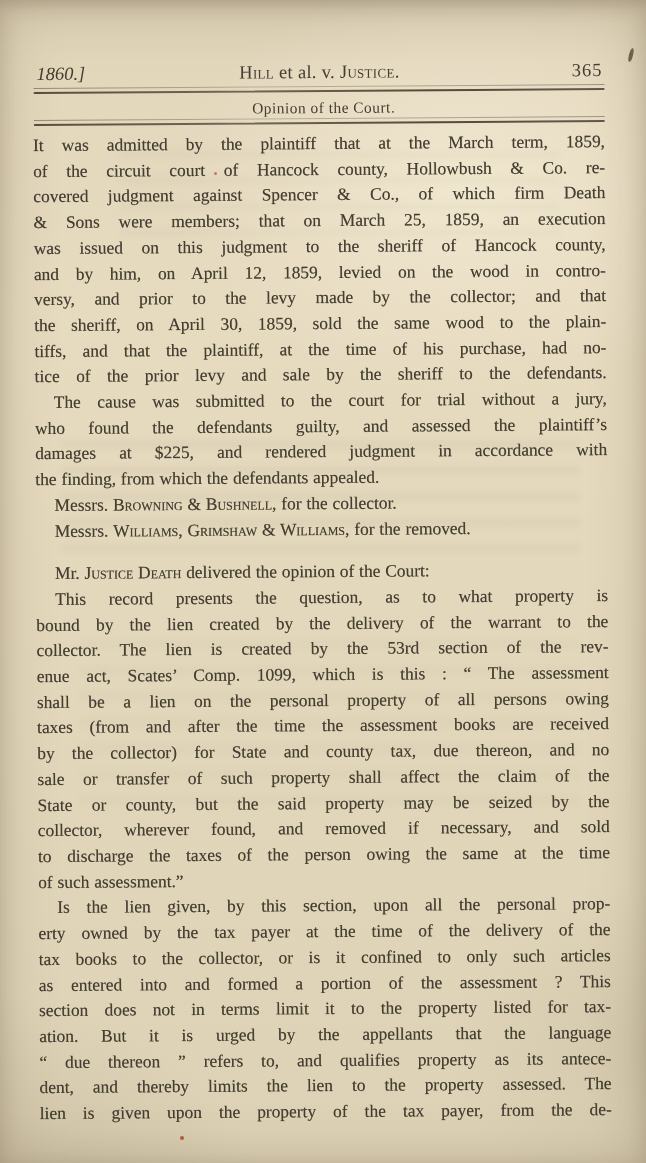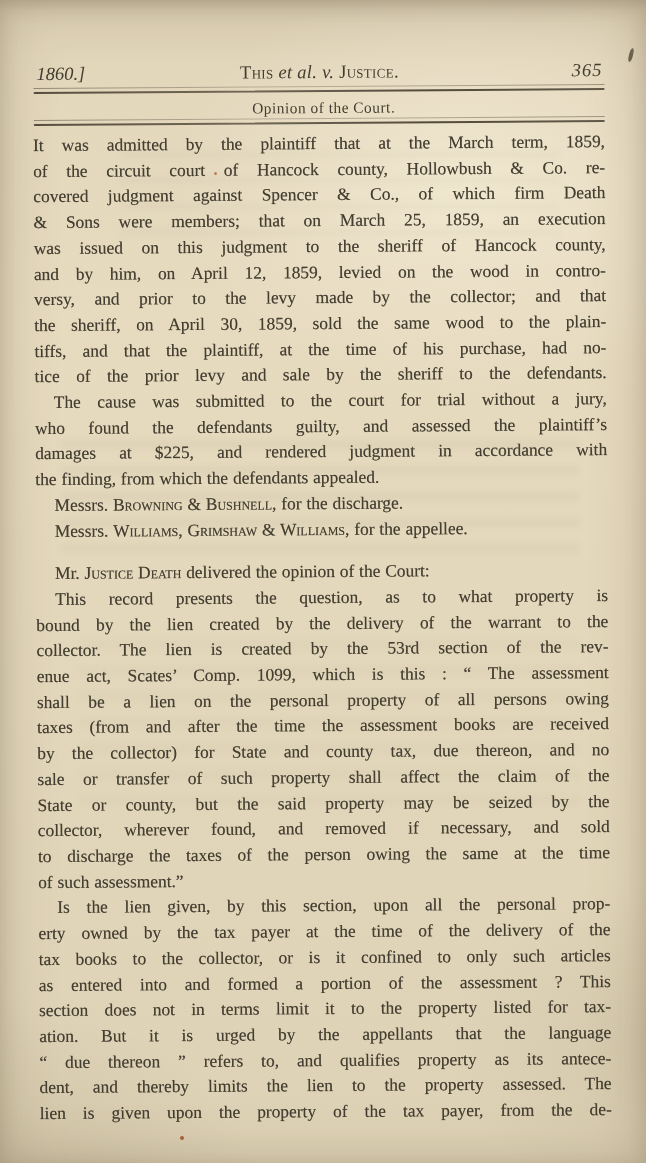--- a/index.html
+++ b/index.html
@@ -15,23 +15,23 @@
       linear-gradient(180deg,#d3c7ac 0px,#ddd1b6 10px,#e3d7bc 90px,#e6dabf 320px,#e3d7bb 700px,#ded2b6 1163px);
   }
   .vignette{position:absolute;inset:0;pointer-events:none;
     box-shadow:inset 0 0 55px rgba(92,80,55,0.28), inset 0 6px 18px rgba(92,80,55,0.18);}
   .sheet{position:absolute;inset:0;transform:rotate(-0.4deg);transform-origin:50% 50%;}
 
   
   .runhead{position:absolute;top:62px;left:40px;right:40px;height:24px;font-size:18.5px;}
   .rh-left{position:absolute;left:0;top:0;font-style:italic;}
   .rh-center{position:absolute;left:0;right:0;top:0;text-align:center;letter-spacing:0.3px;}
-  .rh-right{position:absolute;right:0;top:0;letter-spacing:1px;font-style:italic;}
+  .rh-right{position:absolute;right:0;top:0;letter-spacing:1px;}
   .sc{font-variant:small-caps;}
-  .it{font-style:italic;margin-top:14px;}
+  .it{margin-top:14px;}
 
   
   .rule{position:absolute;left:37px;width:571px;pointer-events:none;}
   .rule-faint{height:1px;background:linear-gradient(90deg,rgba(84,75,60,0.55),rgba(84,75,60,0.30) 40%,rgba(84,75,60,0.5));}
   .rule-dark{height:2px;border-radius:1px;
     background:linear-gradient(90deg,rgba(74,66,52,0.92),rgba(74,66,52,0.75) 35%,rgba(74,66,52,0.95) 70%,rgba(74,66,52,0.85));}
   .ra-f{top:86px;} .ra-d{top:90px;} .rb-f{top:118px;} .rb-d{top:122px;}
 
   .opinion{position:absolute;top:99px;left:8px;right:0;text-align:center;
     font-size:15.4px;letter-spacing:0.5px;}
@@ -57,21 +57,21 @@
   .g2{top:640px;left:80px;width:500px;height:180px;opacity:0.07;}
   .g3{top:150px;left:120px;width:440px;height:100px;opacity:0.06;}
 </style>
 </head>
 <body>
 
 <div class="sheet">
 
   <div class="runhead">
     <span class="rh-left">1860.]</span>
-    <span class="rh-center"><span class="sc">This</span><span class="it"> et al. v. </span><span class="sc">Justice.</span></span>
+    <span class="rh-center"><span class="sc">Hill</span><span class="it"> et al. v. </span><span class="sc">Justice.</span></span>
     <span class="rh-right">365</span>
   </div>
 
   <div class="rule rule-faint ra-f"></div>
   <div class="rule rule-dark ra-d"></div>
 
   <div class="opinion">Opinion of the Court.</div>
 
   <div class="rule rule-faint rb-f"></div>
   <div class="rule rule-dark rb-d"></div>
@@ -84,22 +84,22 @@
       <div class="line j">was issued on this judgment to the sheriff of Hancock county,</div>
       <div class="line j">and by him, on April 12, 1859, levied on the wood in contro-</div>
       <div class="line j">versy, and prior to the levy made by the collector; and that</div>
       <div class="line j">the sheriff, on April 30, 1859, sold the same wood to the plain-</div>
       <div class="line j">tiffs, and that the plaintiff, at the time of his purchase, had no-</div>
       <div class="line j">tice of the prior levy and sale by the sheriff to the defendants.</div>
       <div class="line ind j">The cause was submitted to the court for trial without a jury,</div>
       <div class="line j">who found the defendants guilty, and assessed the plaintiff’s</div>
       <div class="line j">damages at $225, and rendered judgment in accordance with</div>
       <div class="line">the finding, from which the defendants appealed.</div>
-      <div class="line ind"><span>Messrs. </span><span class="sc">Browning &amp; Bushnell</span><span>, for the discharge.</span></div>
-      <div class="line ind"><span>Messrs. </span><span class="sc">Williams, Grimshaw &amp; Williams</span><span>, for the appellee.</span></div>
+      <div class="line ind"><span>Messrs. </span><span class="sc">Browning &amp; Bushnell</span><span>, for the collector.</span></div>
+      <div class="line ind"><span>Messrs. </span><span class="sc">Williams, Grimshaw &amp; Williams</span><span>, for the removed.</span></div>
       <div class="line ind gap"><span>Mr. </span><span class="sc">Justice Death</span><span> delivered the opinion of the Court:</span></div>
       <div class="line ind j">This record presents the question, as to what property is</div>
       <div class="line j">bound by the lien created by the delivery of the warrant to the</div>
       <div class="line j">collector. The lien is created by the 53rd section of the rev-</div>
       <div class="line j">enue act, Scates’ Comp. 1099, which is this : “ The assessment</div>
       <div class="line j">shall be a lien on the personal property of all persons owing</div>
       <div class="line j">taxes (from and after the time the assessment books are received</div>
       <div class="line j">by the collector) for State and county tax, due thereon, and no</div>
       <div class="line j">sale or transfer of such property shall affect the claim of the</div>
       <div class="line j">State or county, but the said property may be seized by the</div>

